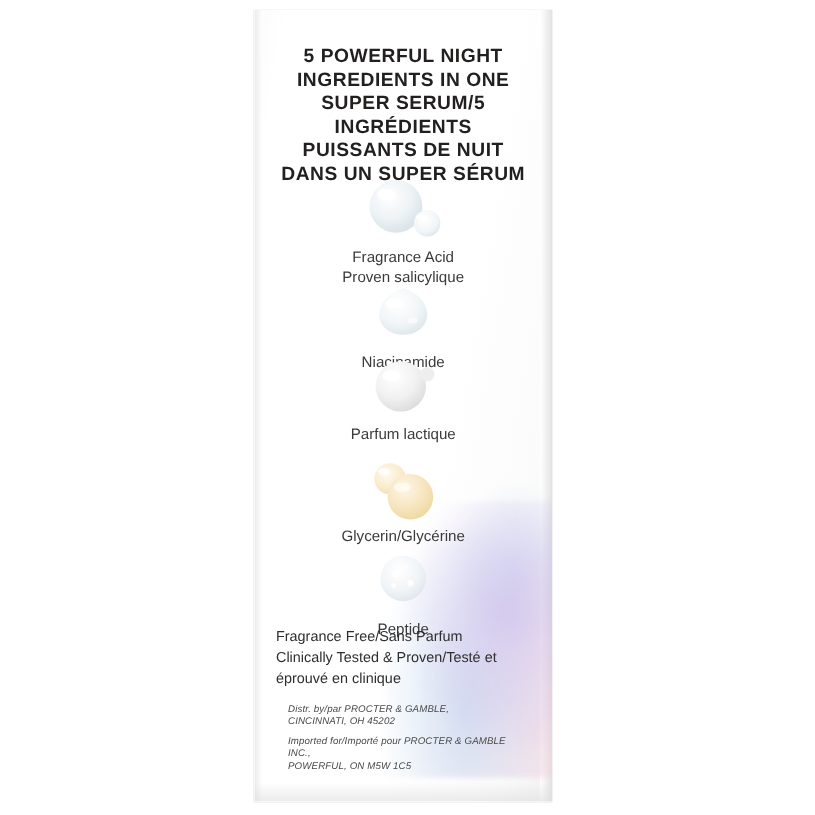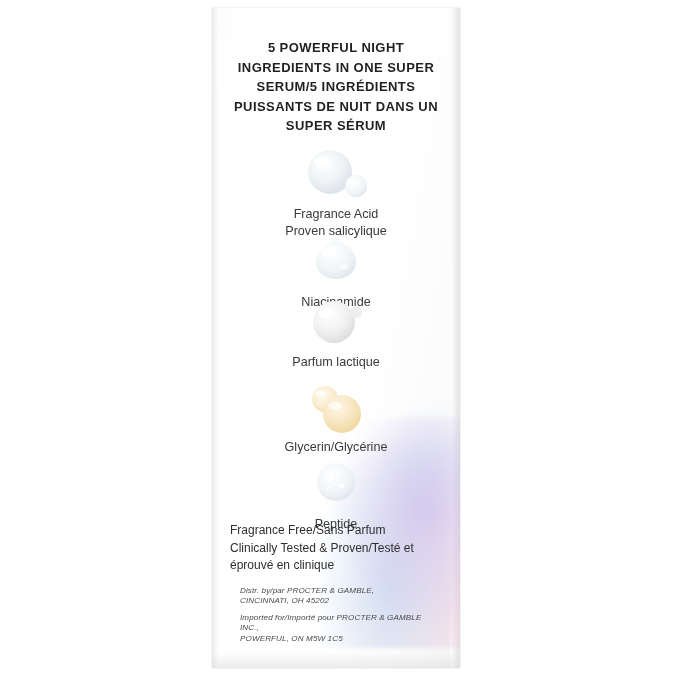--- a/index.html
+++ b/index.html
@@ -104,21 +104,21 @@
     padding: 0;
   }
 
   .headline {
     position: absolute;
     left: 18px;
     top: 30px;
     width: 212px;
     text-align: center;
     color: #221f1f;
-    font-size: 13px;
+    font-size: 16px;
     line-height: 19.5px;
     letter-spacing: 0.45px;
     font-weight: 700;
   }
 
   .ingredient {
     position: absolute;
     left: 18px;
     width: 212px;
     text-align: center;

